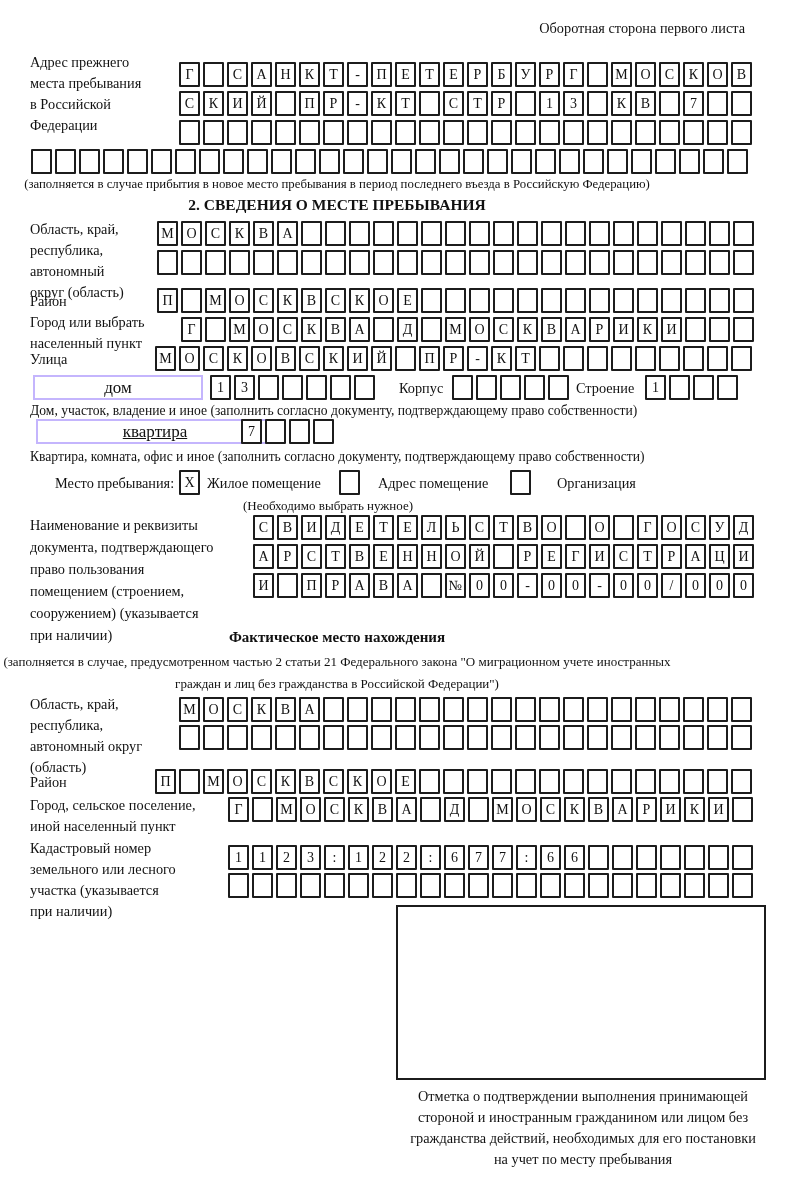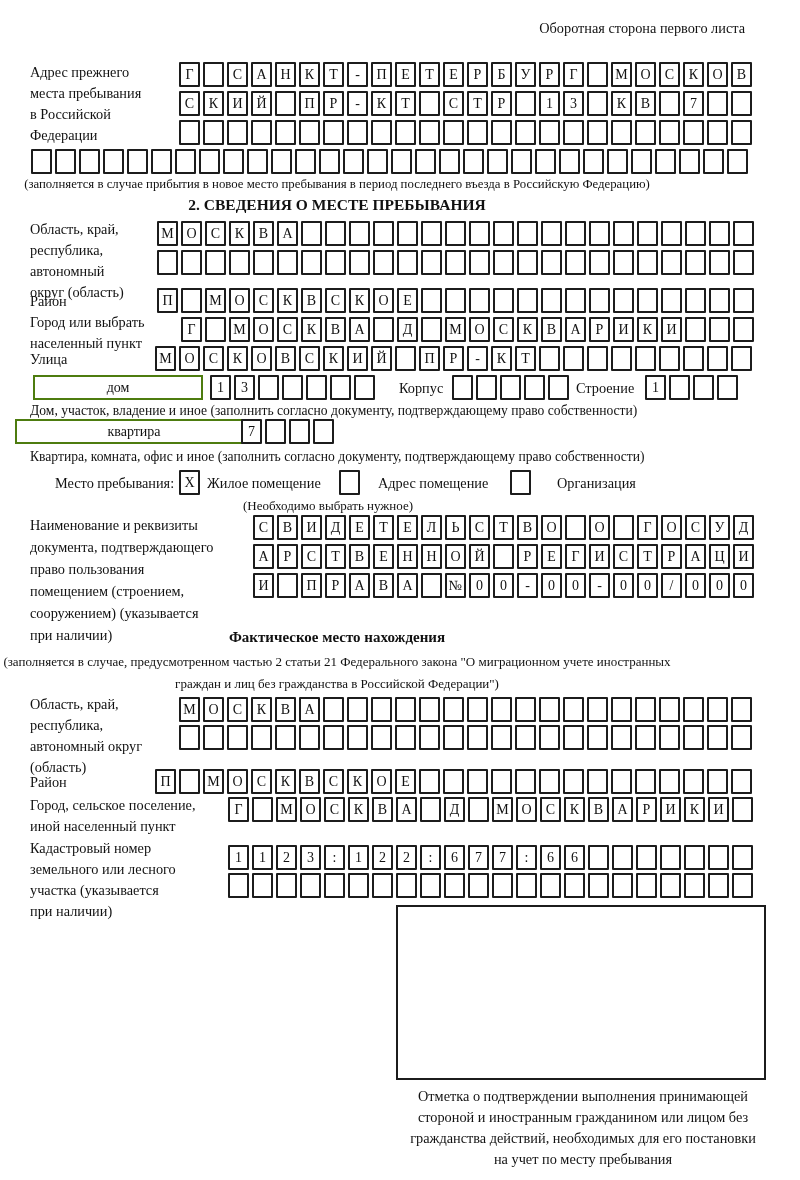--- a/index.html
+++ b/index.html
@@ -14,35 +14,35 @@
   .center{left:0;width:674px;text-align:center;}
   .h-bold{font-weight:bold;font-size:15.5px;}
   .h-bold2{font-weight:bold;font-size:15px;}
   .cellrow{display:flex;gap:3px;}
   .cell{
     flex:none;width:21px;height:25px;box-sizing:border-box;border:2px solid #1c1c1c;
     display:flex;align-items:center;justify-content:center;
     font-size:14px;line-height:1;background:#fff;border-radius:1px;
   }
   .longbox{
-    height:25px;box-sizing:border-box;border:2px solid #4d7c0f;background:#fff;
-    display:flex;align-items:center;justify-content:center;font-size:14px;
+    height:25px;box-sizing:border-box;border:2px solid #c4b5fd;background:#fff;
+    display:flex;align-items:center;justify-content:center;font-size:17px;
   }
   .stampbox{box-sizing:border-box;border:2px solid #1c1c1c;background:#fff;}
   .caption{font-size:14.3px;line-height:21px;text-align:center;white-space:pre-line;}
   .fieldnote{font-size:13.6px;}
 </style>
 </head>
 <body>
 
 <div class="page">
 
   <div class="abs label" style="top:18px;right:55px;">Оборотная сторона первого листа</div>
 
-  <div class="abs label" style="left:30px;top:62px;">Адрес прежнего
+  <div class="abs label" style="left:30px;top:52px;">Адрес прежнего
 места пребывания
 в Российской
 Федерации</div>
   <div class="abs cellrow" style="left:179px;top:62px;">
       <span class="cell">Г</span>
       <span class="cell"></span>
       <span class="cell">С</span>
       <span class="cell">А</span>
       <span class="cell">Н</span>
       <span class="cell">К</span>
@@ -319,21 +319,21 @@
     </div>
   <div class="abs label" style="left:576px;top:378px;">Строение</div>
   <div class="abs cellrow" style="left:645px;top:375px;">
       <span class="cell">1</span>
       <span class="cell"></span>
       <span class="cell"></span>
       <span class="cell"></span>
     </div>
   <div class="abs fieldnote" style="left:30px;top:403px;">Дом, участок, владение и иное (заполнить согласно документу, подтверждающему право собственности)</div>
 
-  <div class="abs longbox" style="left:15px;top:419px;width:238px;">квартира</div>
+  <div class="abs longbox" style="left:36px;top:419px;width:238px;text-decoration:underline;">квартира</div>
   <div class="abs cellrow" style="left:241px;top:419px;">
       <span class="cell">7</span>
       <span class="cell"></span>
       <span class="cell"></span>
       <span class="cell"></span>
     </div>
   <div class="abs fieldnote" style="left:30px;top:449px;">Квартира, комната, офис и иное (заполнить согласно документу, подтверждающему право собственности)</div>
 
   <div class="abs label" style="left:14px;top:473px;margin-left:41px;">Место пребывания:</div>
   <span class="abs cell" style="left:179px;top:470px;">X</span>

